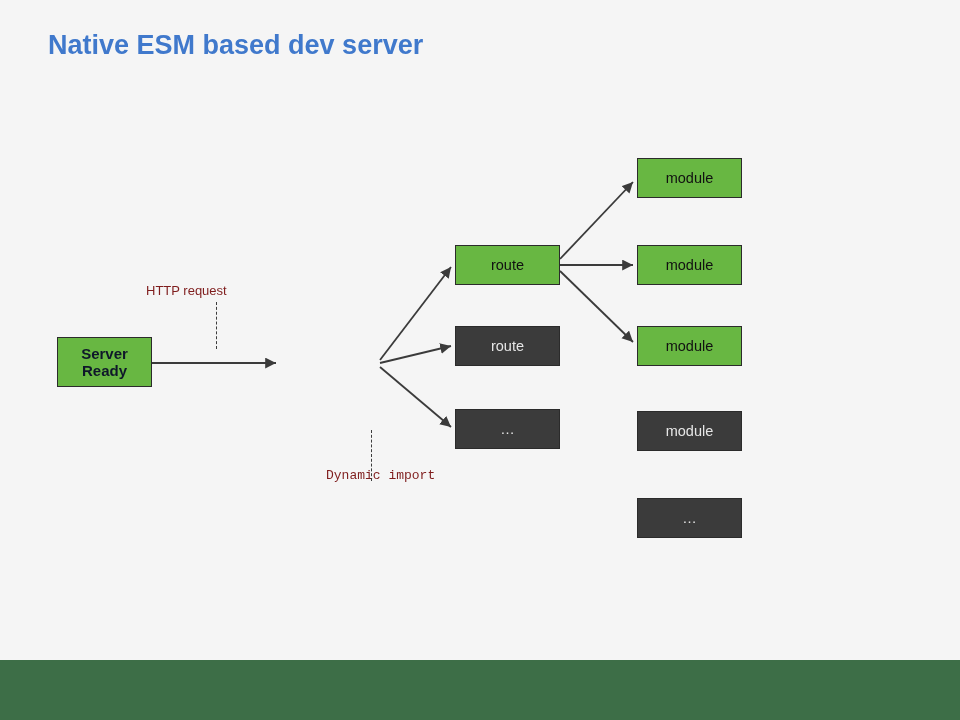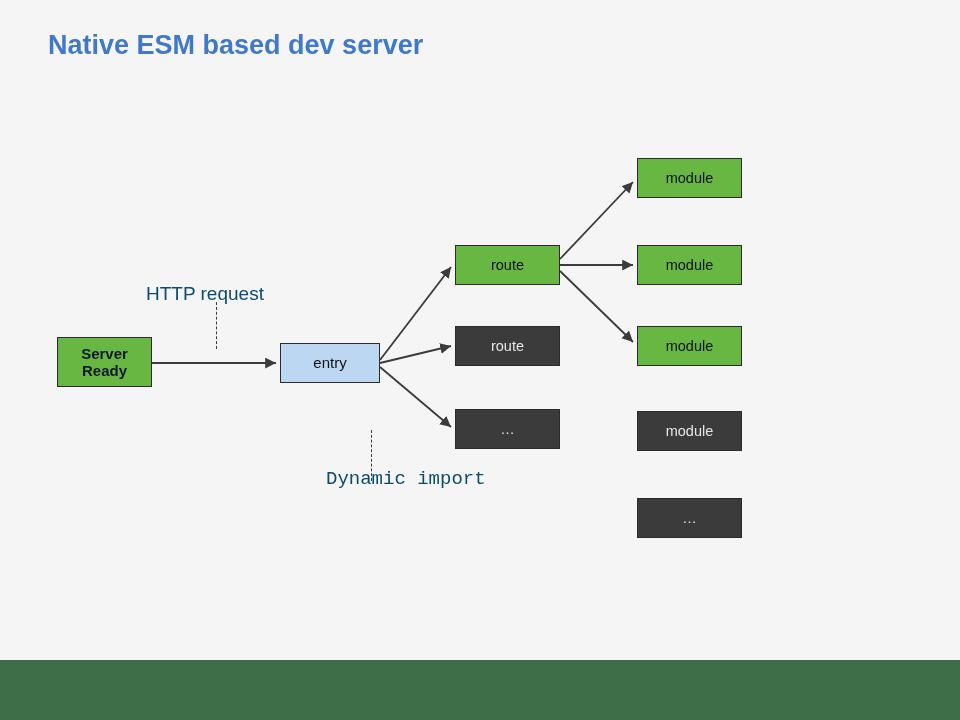--- a/index.html
+++ b/index.html
@@ -36,22 +36,22 @@
     font-size: 15px;
     text-align: center;
     line-height: 1.15;
   }
   .box.green { background: #68b742; color: #0f172a; font-weight: 600;}
   .box.green-mod { background: #68b742; color: #111; font-weight: 400; font-size: 14.5px;}
   .box.blue { background: #bbd7f2; color: #111; font-weight: 400;}
   .box.dark { background: #3b3b3b; color: #e6e6e6; font-weight: 400; font-size: 14.5px;}
   .label {
     position: absolute;
-    font-size: 19px;
-    color: #0c4a6e;
+    font-size: 13px;
+    color: #7f1d1d;
   }
   .dashed {
     position: absolute;
     border-left: 1.5px dashed #3c3c3c;
   }
   svg.arrows {
     position: absolute;
     top: 0; left: 0;
     width: 960px; height: 720px;
     pointer-events: none;
@@ -66,21 +66,20 @@
   }
 </style>
 </head>
 <body>
 
 <div class="title">Native ESM based dev server</div>
 
 <div class="canvas">
 
   <div class="box green" style="left:57px; top:337px; width:95px; height:50px;">Server Ready</div>
-  <div class="box blue" style="left:280px; top:343px; width:100px; height:40px;">entry</div>
 
   <div class="box green-mod" style="left:455px; top:245px; width:105px; height:40px;">route</div>
   <div class="box dark" style="left:455px; top:326px; width:105px; height:40px;">route</div>
   <div class="box dark" style="left:455px; top:409px; width:105px; height:40px;">…</div>
 
   <div class="box green-mod" style="left:637px; top:158px; width:105px; height:40px;">module</div>
   <div class="box green-mod" style="left:637px; top:245px; width:105px; height:40px;">module</div>
   <div class="box green-mod" style="left:637px; top:326px; width:105px; height:40px;">module</div>
   <div class="box dark" style="left:637px; top:411px; width:105px; height:40px;">module</div>
   <div class="box dark" style="left:637px; top:498px; width:105px; height:40px;">…</div>

